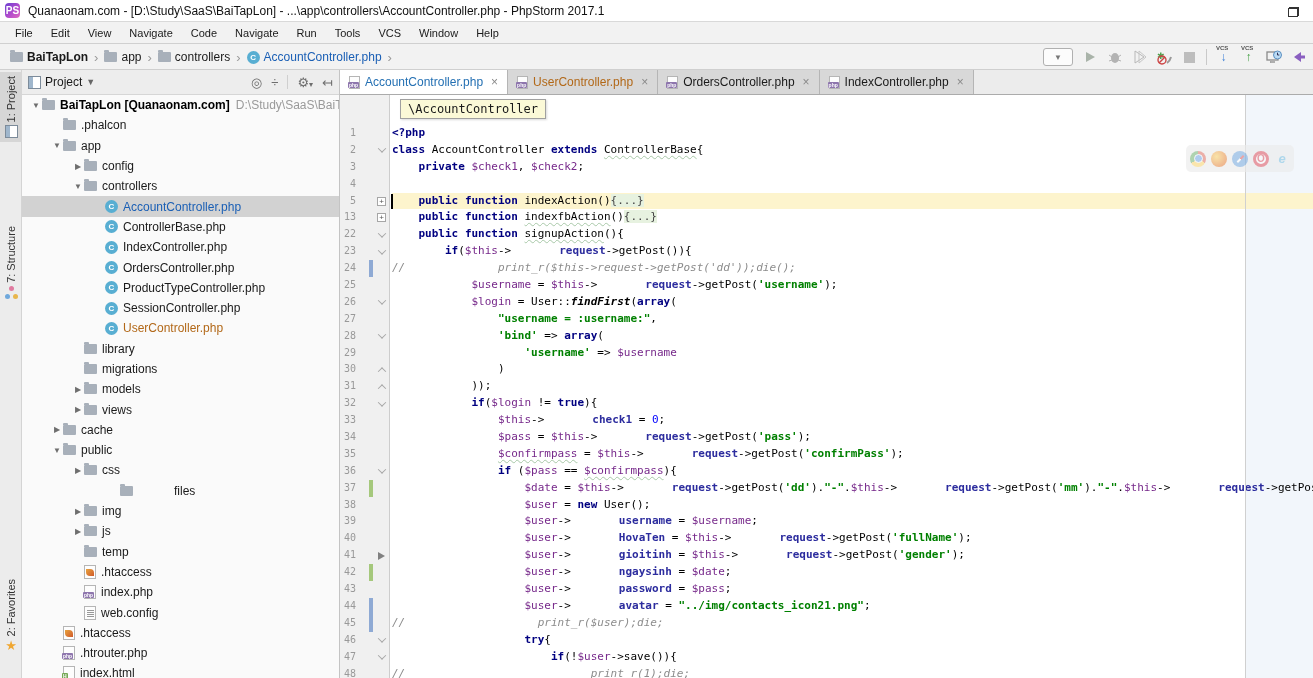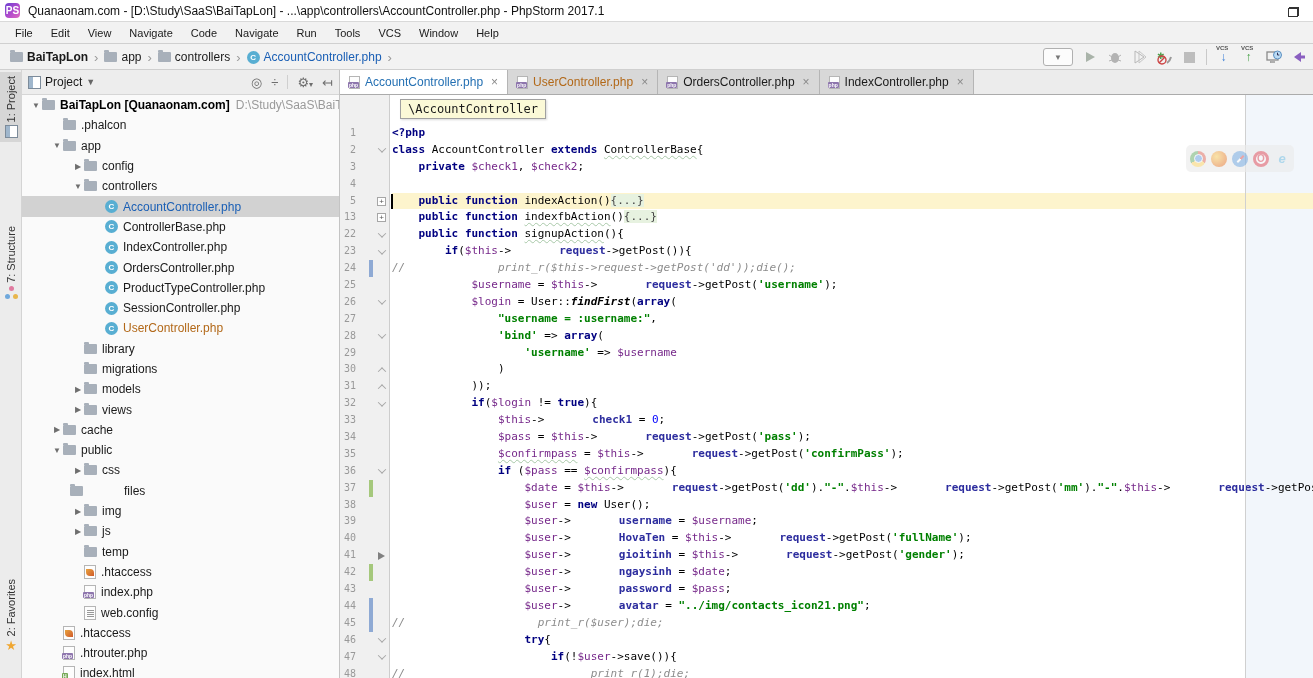--- a/index.html
+++ b/index.html
@@ -381,21 +381,21 @@
           </span>
           <span class="lbl">public</span>
         </div>
         <div class="tree-row" style="padding-left: 50px;">
           <span class="arrow-slot">▶</span>
           <span class="ticon">
             <span class="mini-folder"></span>
           </span>
           <span class="lbl">css</span>
         </div>
-        <div class="tree-row" style=" gap: 36px;">
+        <div class="tree-row" style="padding-left: 50px; gap: 36px;">
           <span class="arrow-slot"></span>
           <span class="ticon">
             <span class="mini-folder"></span>
           </span>
           <span class="lbl">files</span>
         </div>
         <div class="tree-row" style="padding-left: 50px;">
           <span class="arrow-slot">▶</span>
           <span class="ticon">
             <span class="mini-folder"></span>

